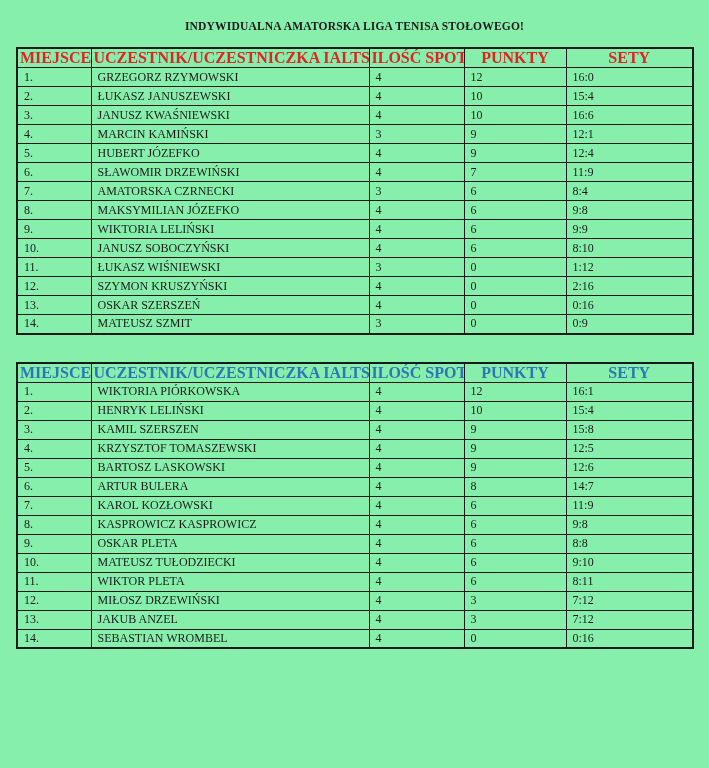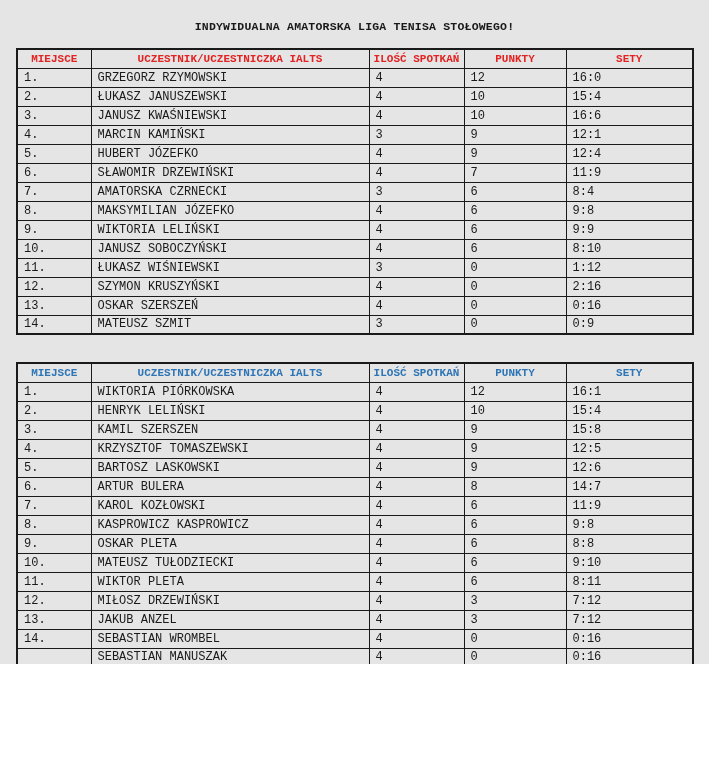--- a/index.html
+++ b/index.html
@@ -2,23 +2,23 @@
 <html><head>
 <meta charset="utf-8">
 <style>
   html, body {
     margin: 0;
     padding: 0;
     background: #ffffff;
   }
   .page {
     width: 709px;
-    height: 664px;
-    background: #e5e5e5;
-    font-family: Liberation Mono, monospace;
+    height: 768px;
+    background: #86efac;
+    font-family: Liberation Serif, serif;
     color: #1a1a1a;
     overflow: hidden;
     box-sizing: border-box;
   }
   .doc-title {
     margin: 0;
     padding-top: 20px;
     text-align: center;
     font-size: 11.5px;
     font-weight: 700;
@@ -41,21 +41,21 @@
   col.c4 { width: 127px; }
   table.league-table th,
   table.league-table td {
     border: 1px solid #1a1a1a;
     height: 19px;
     overflow: hidden;
     white-space: nowrap;
     box-sizing: border-box;
   }
   table.league-table th {
-    font-size: 11px;
+    font-size: 16px;
     font-weight: 700;
     text-align: center;
     padding: 0 2px;
   }
   table.league-table td {
     font-size: 12px;
     font-weight: 400;
     text-align: left;
     padding: 0 2px 0 6px;
   }
@@ -292,22 +292,15 @@
           <td>3</td>
           <td>7:12</td>
         </tr>
         <tr>
           <td>14.</td>
           <td>SEBASTIAN WROMBEL</td>
           <td>4</td>
           <td>0</td>
           <td>0:16</td>
         </tr>
-        <tr>
-          <td></td>
-          <td>SEBASTIAN MANUSZAK</td>
-          <td>4</td>
-          <td>0</td>
-          <td>0:16</td>
-        </tr>
       </tbody>
     </table>
 </div>
 
 </body></html>

